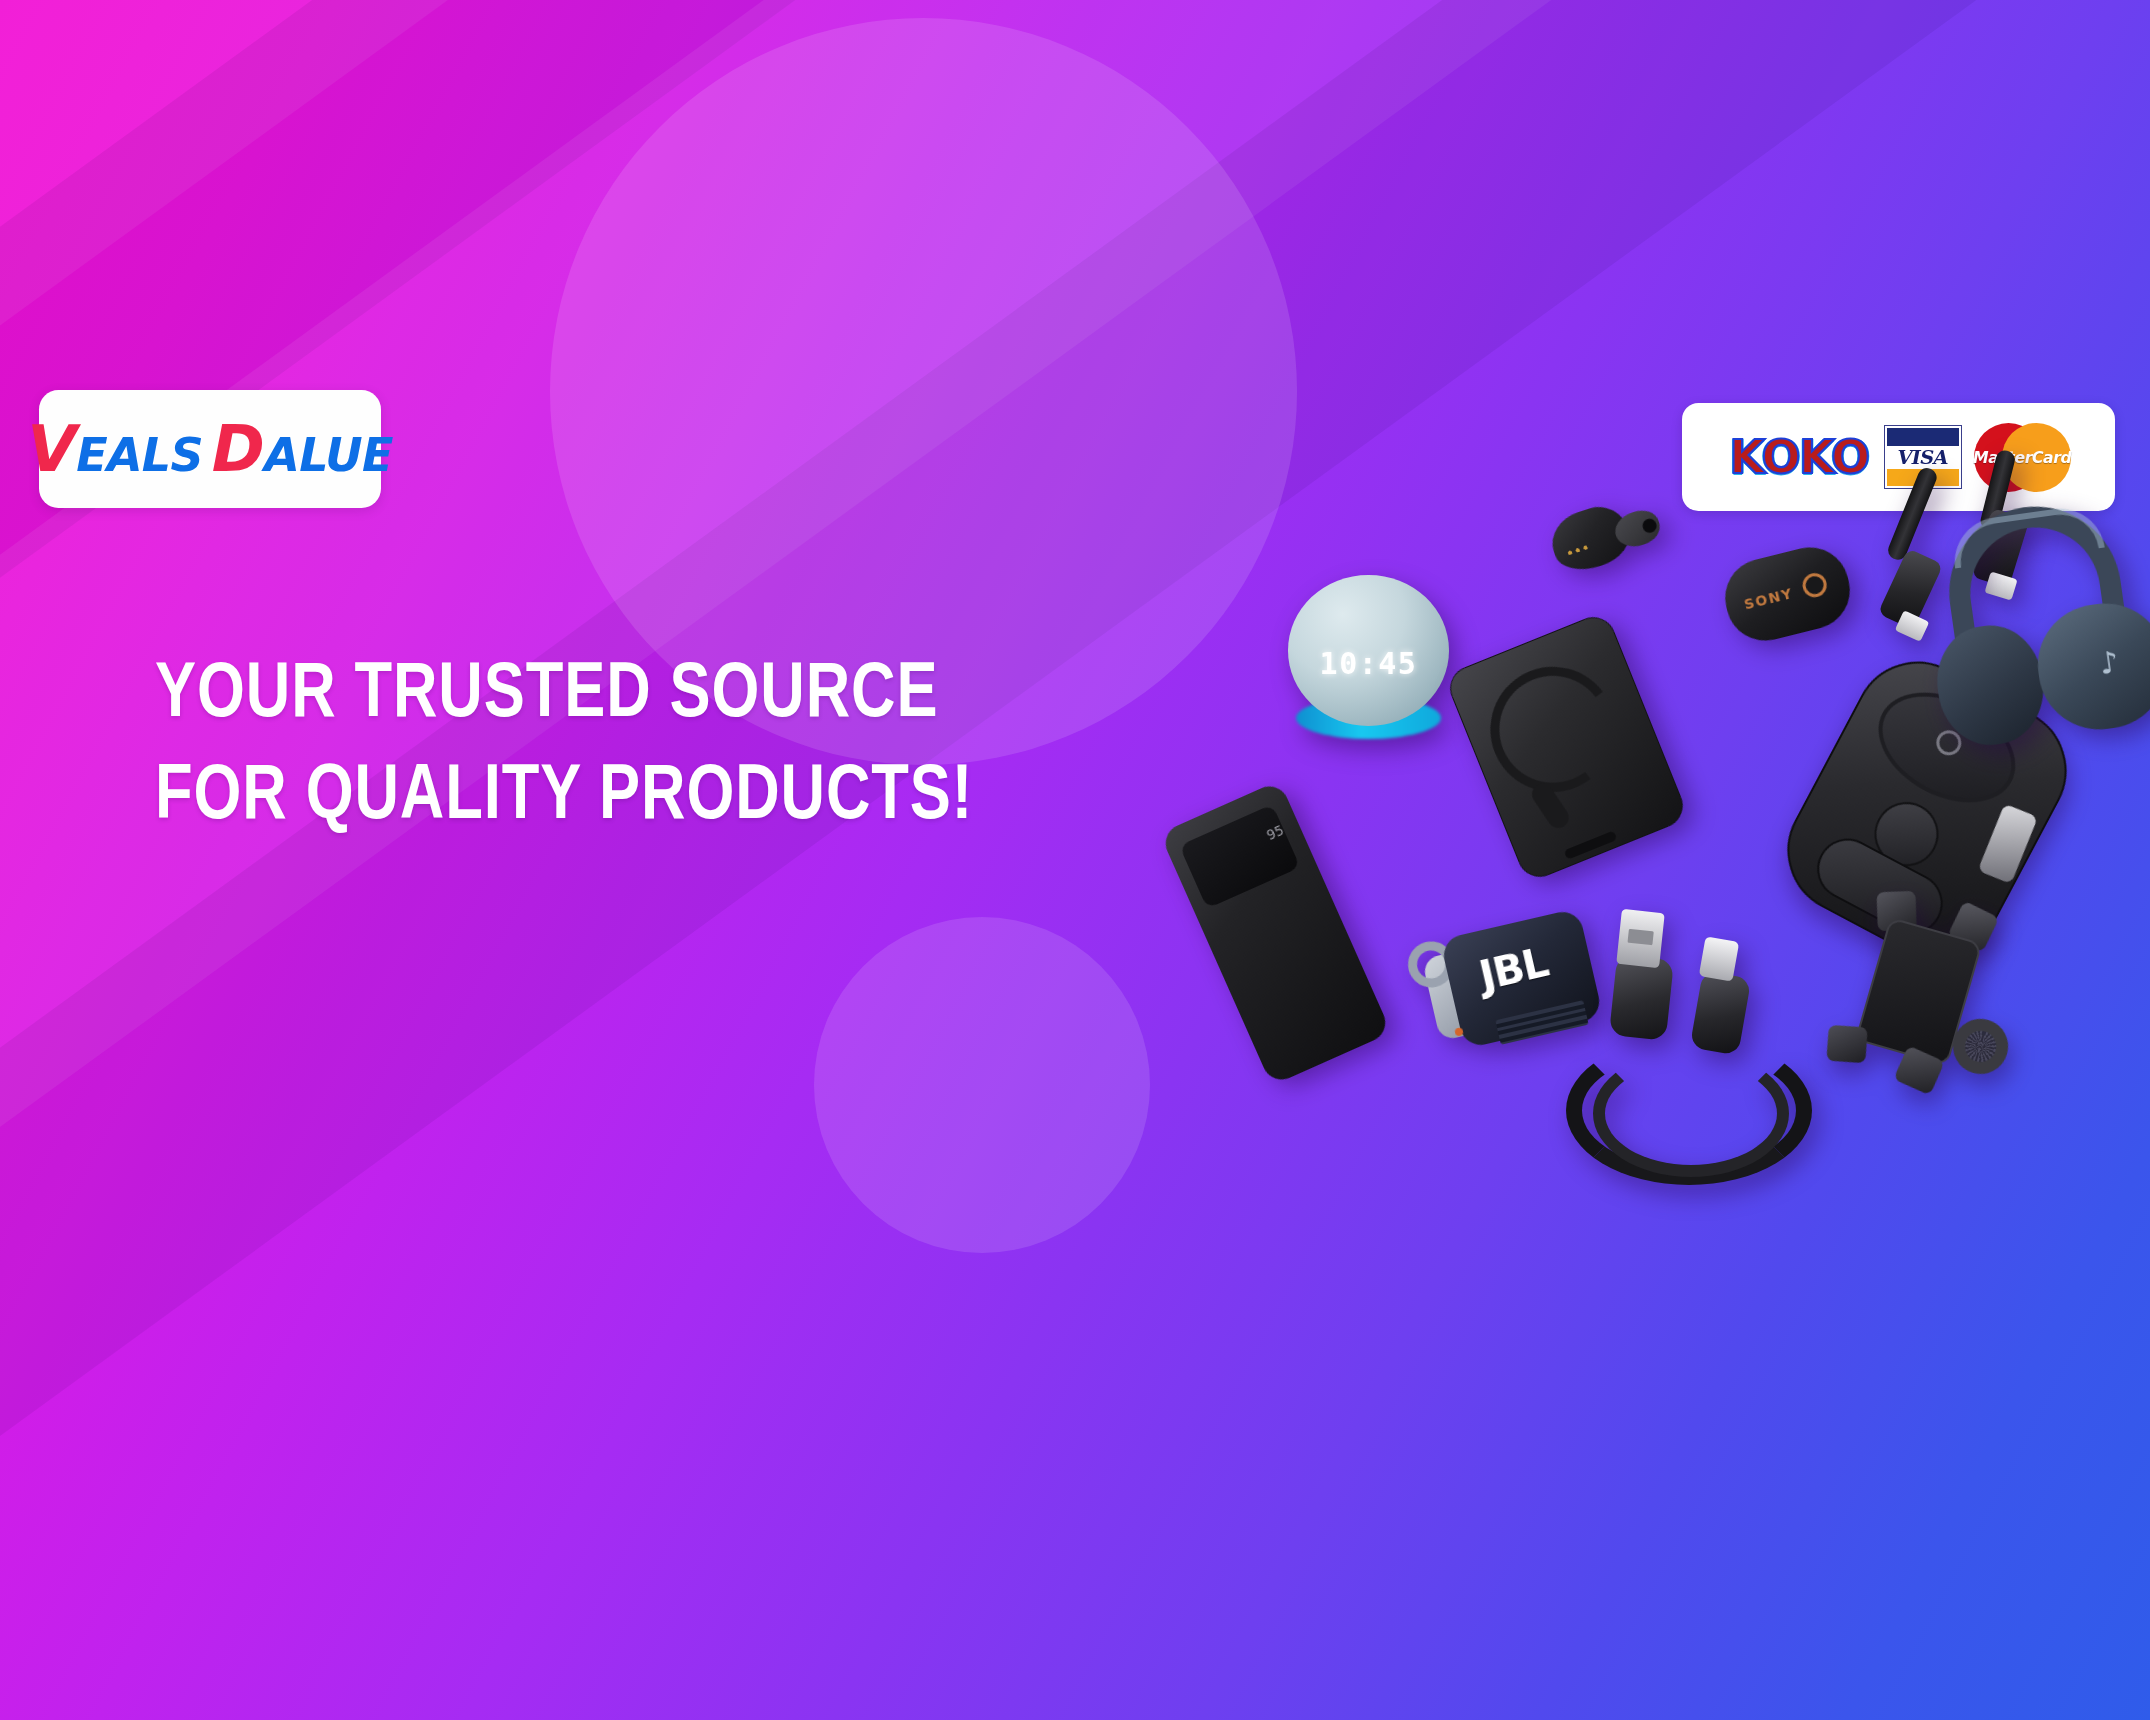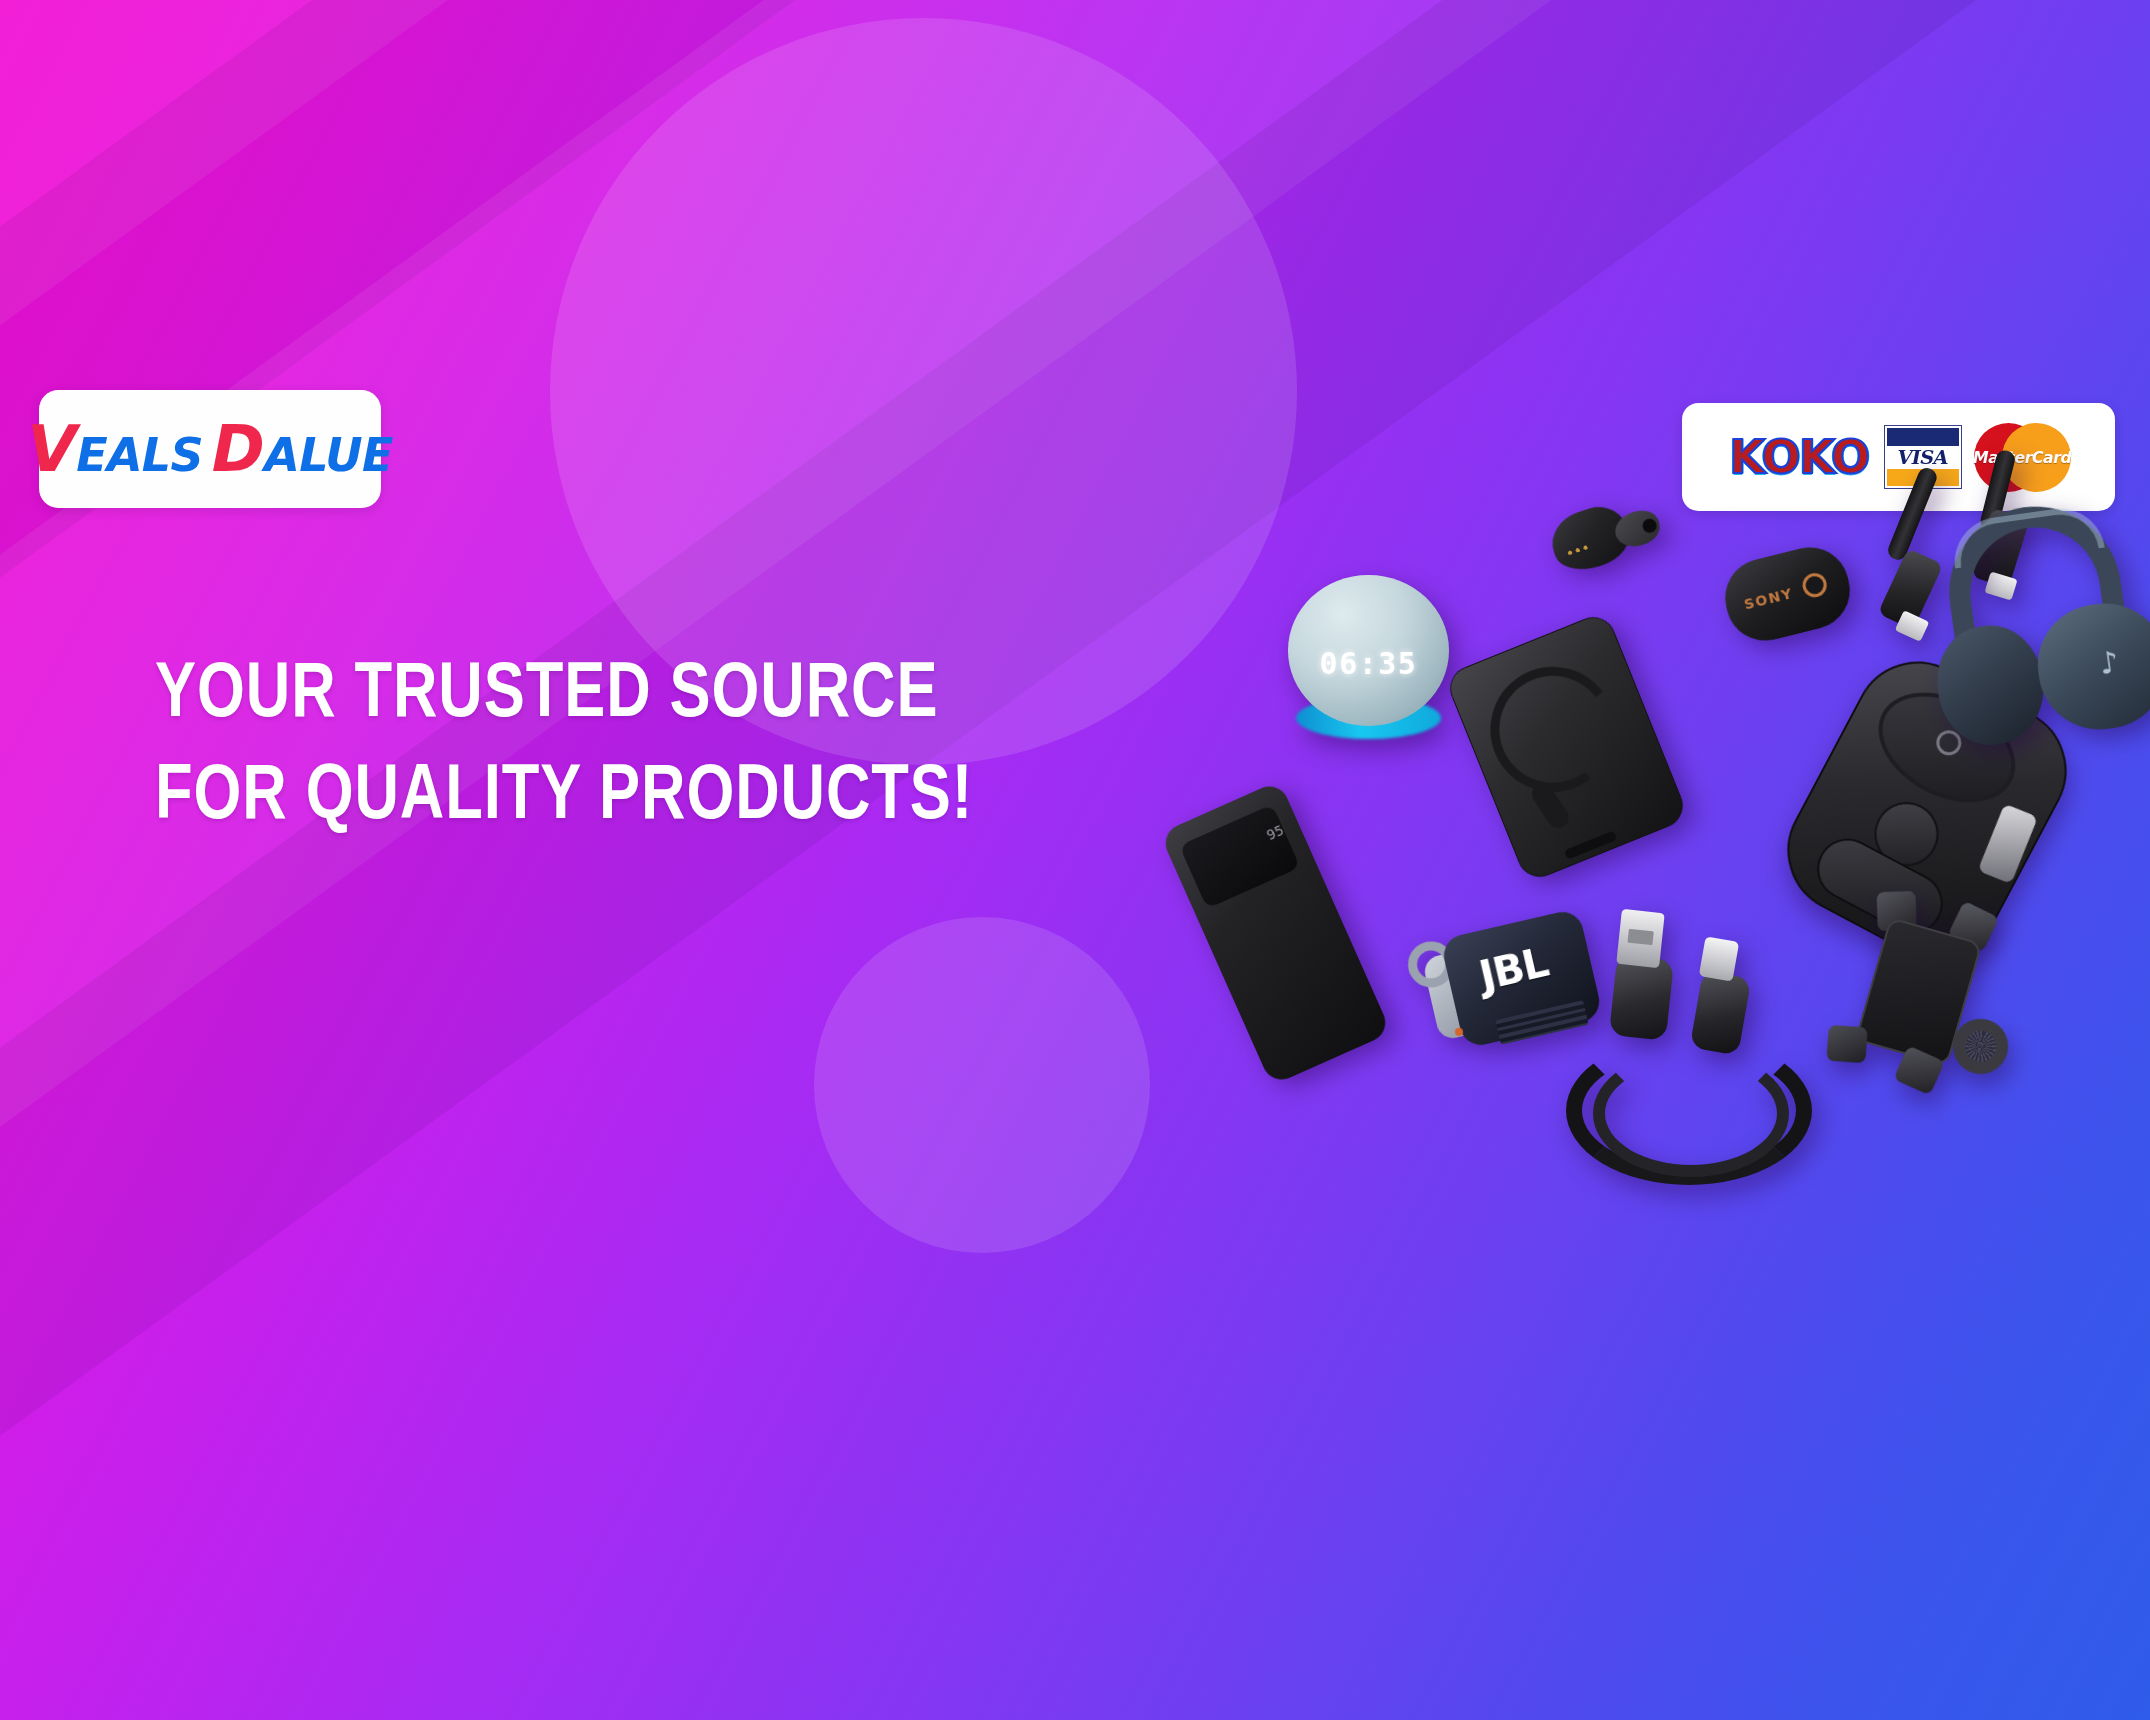--- a/index.html
+++ b/index.html
@@ -506,21 +506,21 @@
       <span class="org"></span>
       <span class="mctxt">MasterCard</span>
     </span>
   </div>
 
   <div class="products">
 
     <div class="prod echo sh">
       <div class="ring"></div>
       <div class="ball2"></div>
-      <div class="clock">06:35</div>
+      <div class="clock">10:45</div>
     </div>
 
     <div class="prod bud1 sh">
       <div class="body blk"></div>
       <div class="tip"></div>
       <div class="hole"></div>
       <div class="dots"></div>
     </div>
 
     <div class="prod bud2 sh">

